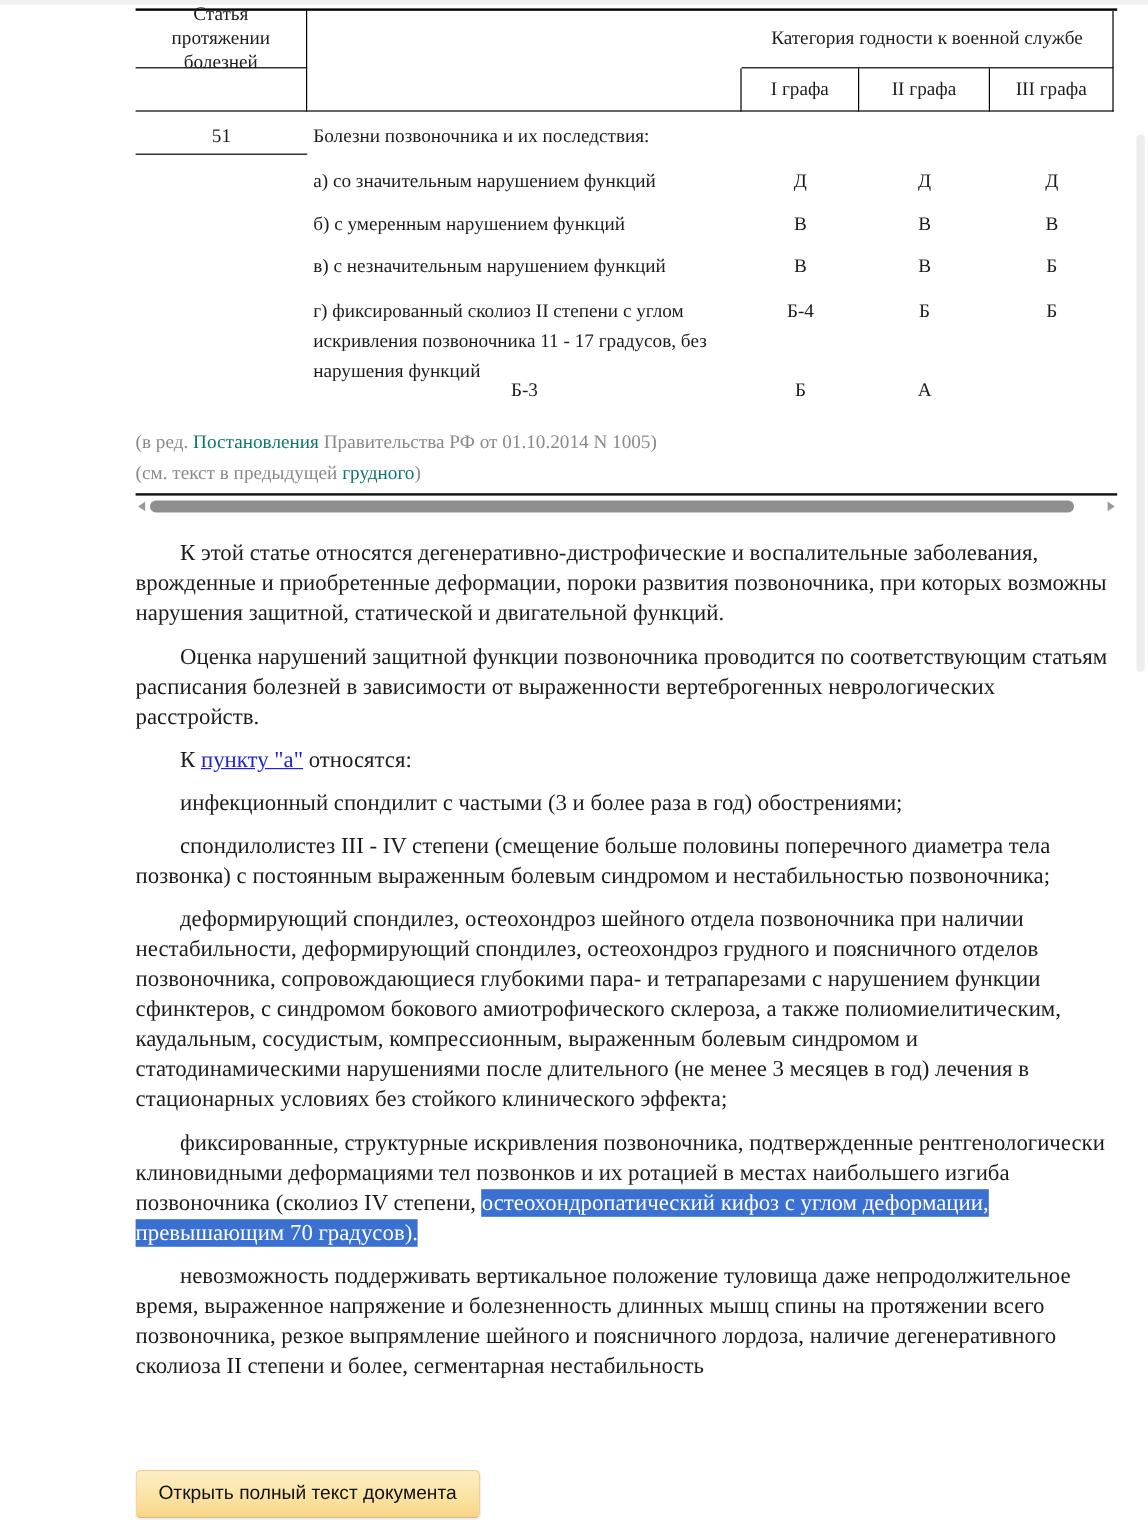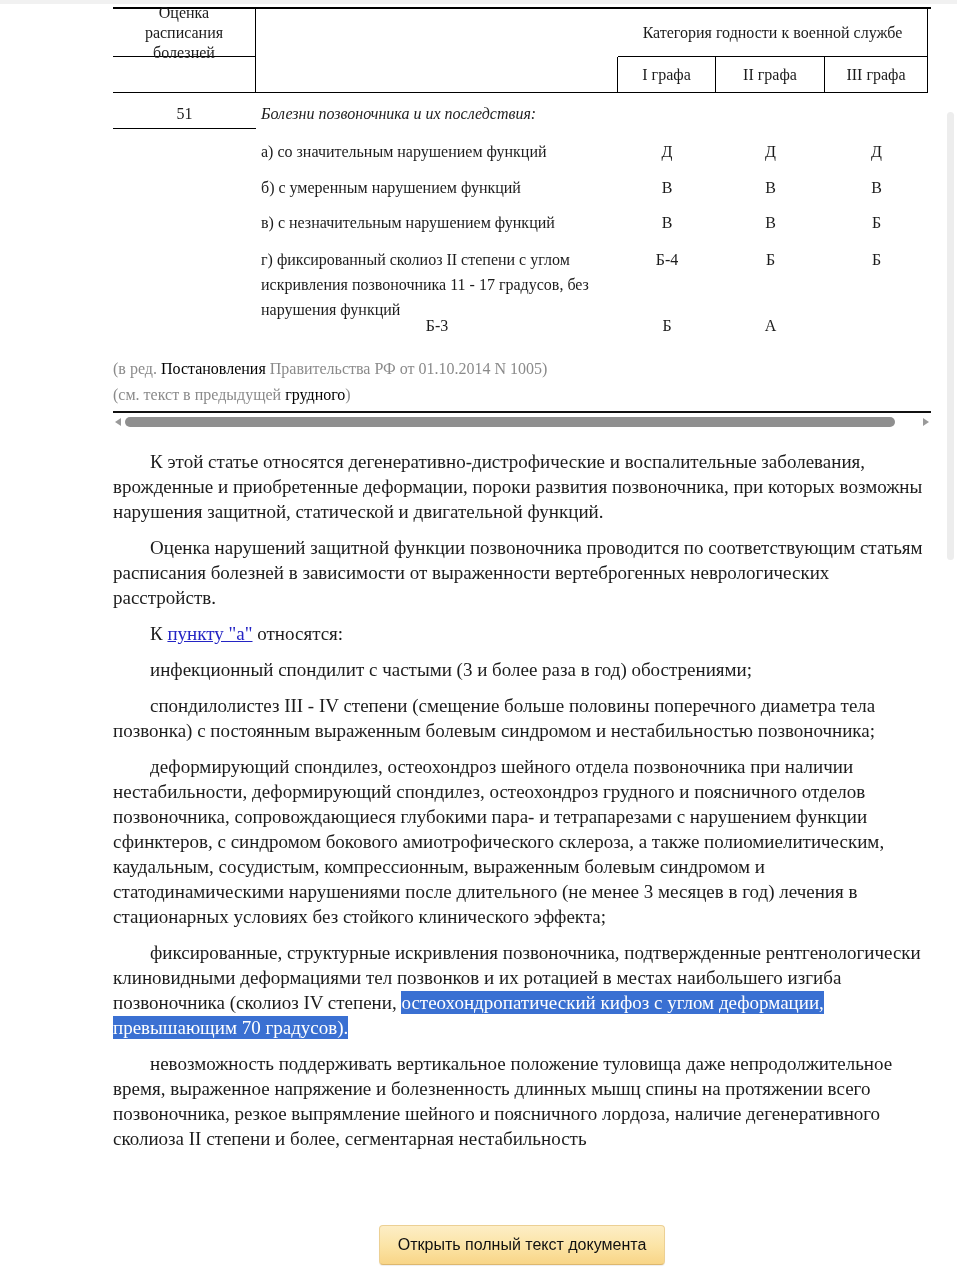--- a/index.html
+++ b/index.html
@@ -24,21 +24,21 @@
   .br { border-right:1px solid #000; }
   .span3 { grid-column:3 / 6; }
 
   .trow { position:absolute; left:0; width:818px; display:grid; grid-template-columns:143px 362px 98px 109px 103px; align-items:start; }
   .cell-num { text-align:center; font-size:16px; line-height:21px; }
   .cell-name { padding:0 12px 0 5px; font-size:16px; line-height:25px; }
   .cell-cat { text-align:center; font-size:16px; line-height:25px; }
   .num-underline { position:absolute; top:121px; left:0; width:143px; height:0; border-bottom:1px solid #000; }
 
   .note-line { position:absolute; left:0; font-size:16px; line-height:21px; color:#8a8a8a; }
-  .note-link { color:#000000; cursor:pointer; }
+  .note-link { color:#0f766e; cursor:pointer; }
   .table-bottom-line { position:absolute; top:404px; left:0; width:818px; height:0; border-bottom:2px solid #111; }
 
   
   .hscrollbar { position:absolute; top:407px; left:0; width:818px; height:17px; background:#ffffff; }
   .hthumb { position:absolute; top:3px; left:12px; width:770px; height:10px; border-radius:5px; background:#8f8f8f; }
   .arr { position:absolute; top:4px; width:0; height:0; cursor:pointer; }
   .arr-left  { left:2px;  border-top:4.5px solid transparent; border-bottom:4.5px solid transparent; border-right:6px solid #9a9a9a; }
   .arr-right { right:2px; border-top:4.5px solid transparent; border-bottom:4.5px solid transparent; border-left:6px solid #9a9a9a; }
 
   
@@ -48,53 +48,53 @@
   mark.sel { background:#3a70d2; color:#ffffff; padding:1px 0; }
 
   
   #fade-overlay {
     position:absolute; top:1148px; left:0; width:957px; height:92px; pointer-events:none;
     background:linear-gradient(to bottom, rgba(255,255,255,0) 0%, rgba(255,255,255,0.55) 40%, rgba(255,255,255,0.92) 75%, #ffffff 100%);
   }
   #below-white { position:absolute; top:1238px; left:0; width:957px; height:35px; background:#ffffff; pointer-events:none; }
 
   
-  .btn-wrap { position:absolute; top:1225px; left:113px; width:818px; display:flex; justify-content:center; }
+  .btn-wrap { position:absolute; top:1225px; left:113px; width:818px; display:flex; }
   .open-btn {
     font-family:"Liberation Sans", sans-serif; font-size:16px; color:#111;
     background:linear-gradient(to bottom, #fdeec6 0%, #fbe3a4 55%, #f8d587 100%);
     border:1px solid #ecd094; border-bottom-color:#ddb76e; border-radius:4px;
     padding:10px 18px; cursor:pointer; box-shadow:0 1px 1px rgba(0,0,0,0.07);
   }
 
   
   .vthumb { position:absolute; top:112px; left:947px; width:7px; height:448px; background:#ededed; border-radius:4px; }
 </style>
 </head>
 <body>
 
 <div id="page">
   <div id="top-strip"></div>
 
   <div id="content">
 
     <div class="doc-table">
       <div class="hdr-grid">
-        <div class="hcell h1 br">Оценка расписания болезней</div>
+        <div class="hcell h1 br">Статья протяжении болезней</div>
         <div class="hcell h1 span3 br">Категория годности к военной службе</div>
         <div class="hcell h2 br"></div>
         <div class="hcell h2 br"></div>
         <div class="hcell h2 br">I графа</div>
         <div class="hcell h2 br">II графа</div>
         <div class="hcell h2 br">III графа</div>
       </div>
 
       <div class="trow" style="top:96px;">
         <div class="cell-num">51</div>
-        <div class="cell-name" style="line-height:21px;font-style:italic;">Болезни позвоночника и их последствия:</div>
+        <div class="cell-name" style="line-height:21px;">Болезни позвоночника и их последствия:</div>
         <div class="cell-cat"></div>
         <div class="cell-cat"></div>
         <div class="cell-cat"></div>
       </div>
       <div class="num-underline"></div>
 
       <div class="trow" style="top:132px;">
         <div class="cell-num"></div>
         <div class="cell-name">а) со значительным нарушением функций</div>
         <div class="cell-cat">Д</div>

